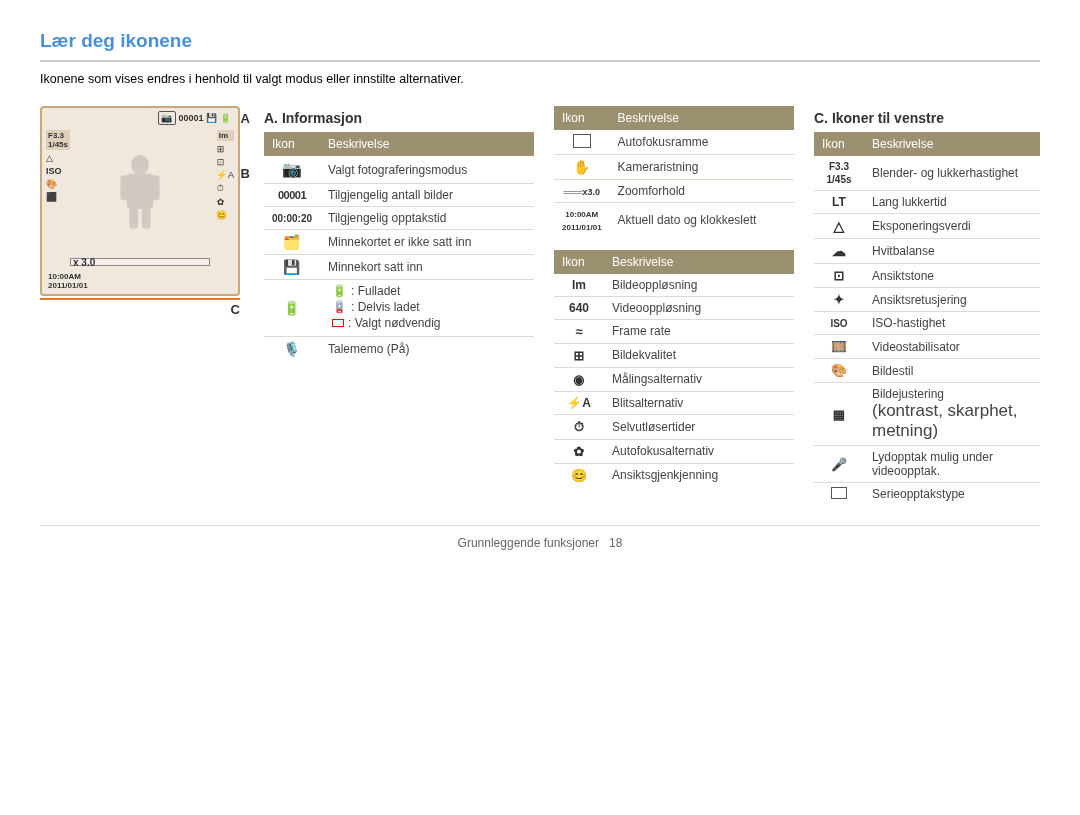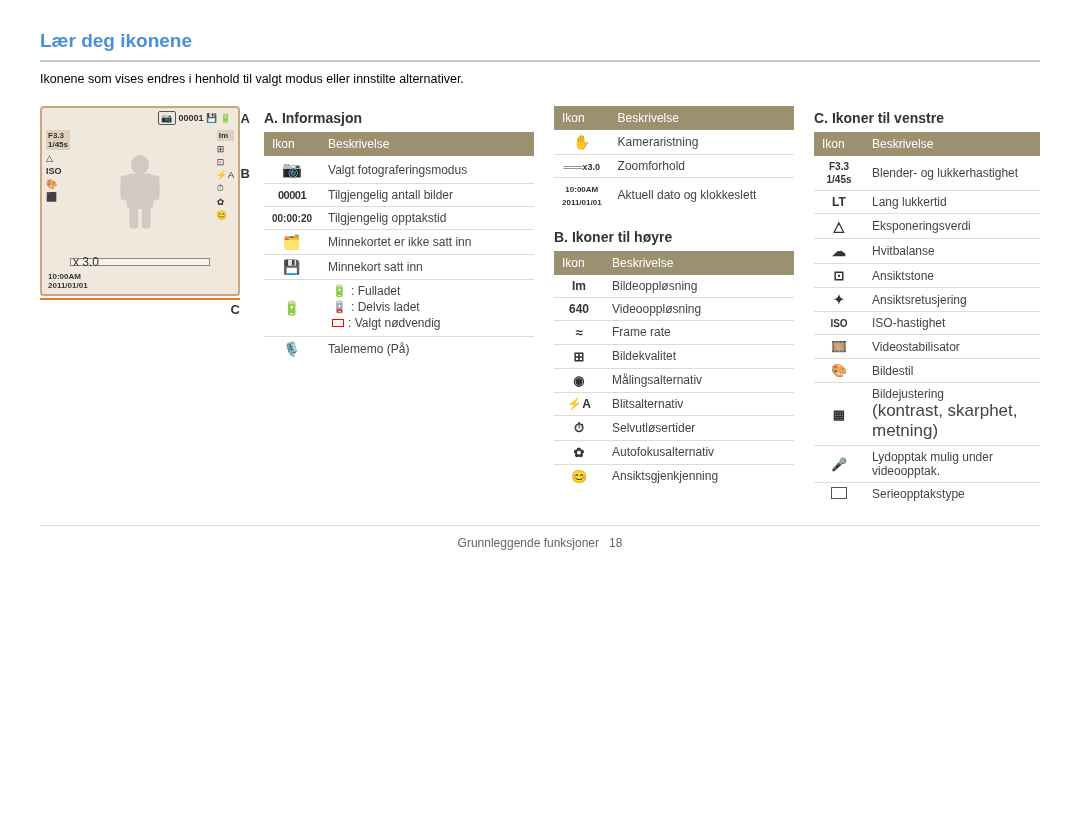--- a/index.html
+++ b/index.html
@@ -190,21 +190,21 @@
           <rect x="15" y="22" width="30" height="40" rx="5" fill="#888"></rect>
           <rect x="8" y="24" width="10" height="28" rx="4" fill="#888"></rect>
           <rect x="42" y="24" width="10" height="28" rx="4" fill="#888"></rect>
           <rect x="18" y="60" width="10" height="24" rx="4" fill="#888"></rect>
           <rect x="32" y="60" width="10" height="24" rx="4" fill="#888"></rect>
         </svg>
       </div>
 
       <div style="position:absolute;bottom:28px;left:28px;right:28px;">
         <div style="border:1px solid #888;height:8px;background:rgba(255,255,255,0.4);display:flex;align-items:center;padding:0 2px;">
-          <span style="font-size:12px;font-weight:normal;text-align:right;">x 3.0</span>
+          <span style="font-size:10px;font-weight:bold;text-align:right;">x 3.0</span>
         </div>
       </div>
 
       <div class="camera-bottom-info">
         <div style="font-size:8px;font-weight:bold;">10:00AM</div>
         <div style="font-size:8px;font-weight:bold;">2011/01/01</div>
       </div>
     </div>
 
     <div style="position:relative;">
@@ -281,37 +281,40 @@
         <div>
           <table>
             <thead>
               <tr>
                 <th>Ikon</th>
                 <th>Beskrivelse</th>
               </tr>
             </thead>
             <tbody>
               <tr>
+                <td class="icon-cell"><span style="width:18px;height:14px;border:1.5px solid #555;display:inline-block;"></span></td>
+                <td class="desc-cell">Autofokusramme</td>
+              </tr>
+              <tr>
                 <td class="icon-cell"><span style="font-size:14px;">✋</span></td>
                 <td class="desc-cell">Kameraristning</td>
               </tr>
               <tr>
                 <td class="icon-cell"><span style="font-size:9px;font-weight:bold;white-space:nowrap;">═══x3.0</span></td>
                 <td class="desc-cell">Zoomforhold</td>
               </tr>
               <tr>
                 <td class="icon-cell"><span style="font-size:8px;font-weight:bold;line-height:1.3;">10:00AM<br>2011/01/01</span></td>
                 <td class="desc-cell">Aktuell dato og klokkeslett</td>
               </tr>
             </tbody>
           </table>
         </div>
 
         <div>
-          <div class="section-title">B. Ikoner til høyre</div>
           <table>
             <thead>
               <tr>
                 <th>Ikon</th>
                 <th>Beskrivelse</th>
               </tr>
             </thead>
             <tbody>
               <tr>
                 <td class="icon-cell"><span style="font-weight:bold;font-size:12px;">Im</span></td>

